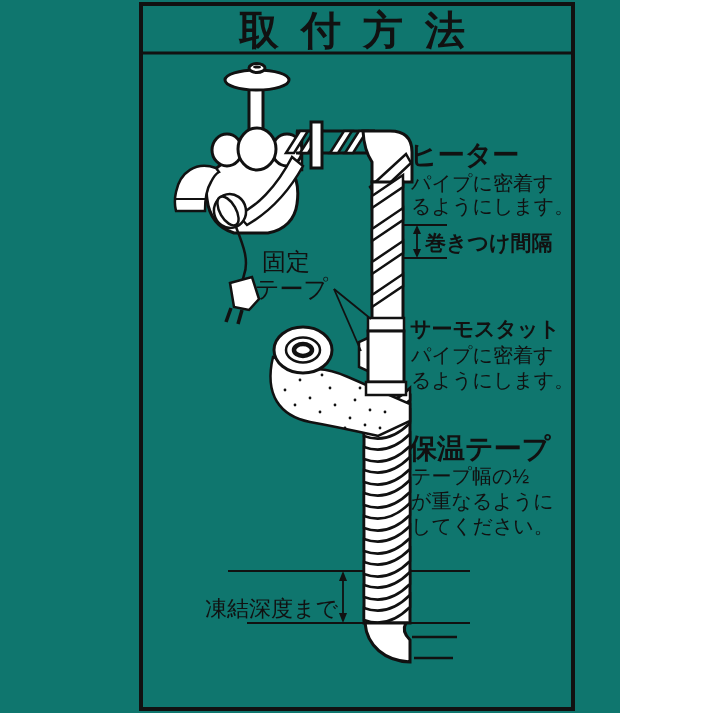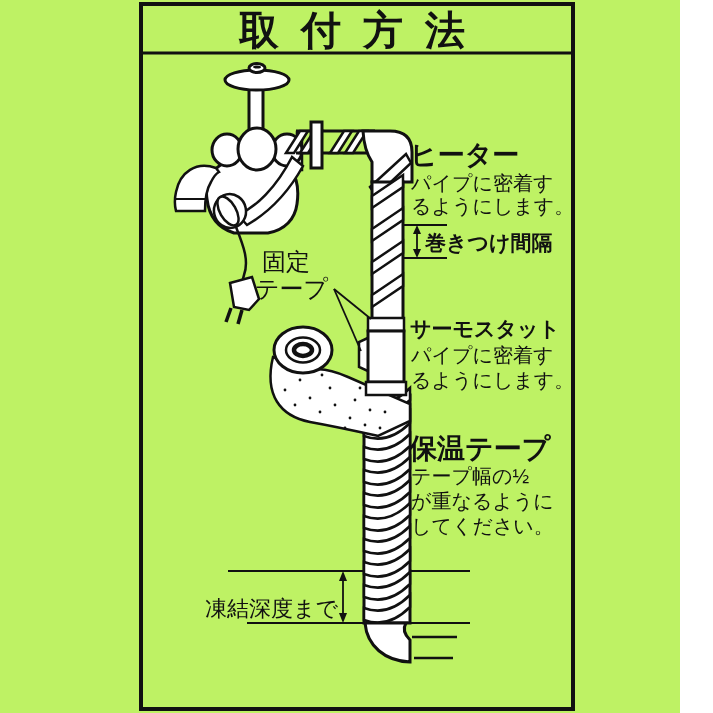--- a/index.html
+++ b/index.html
@@ -1,16 +1,16 @@
 <!DOCTYPE html>
 <html><head>
 <meta charset="utf-8">
 <style>
   html,body{margin:0;padding:0;background:#ffffff;}
-  #stage{position:relative;width:680px;height:713px;background:#bef264;overflow:hidden;
+  #stage{position:relative;width:620px;height:713px;background:#0f766e;overflow:hidden;
          font-family:"Liberation Sans","DejaVu Sans",sans-serif;}
   svg{position:absolute;left:0;top:0;}
   .ln{stroke:#111;fill:none;}
   .wfill{fill:#fff;stroke:#111;}
   .dk{fill:#111;stroke:none;}
   text{fill:#111;font-family:"Liberation Sans","DejaVu Sans",sans-serif;}
   .ttl{font-size:40px;font-weight:bold;letter-spacing:22px;}
   .lab-big{font-size:27px;font-weight:bold;}
   .lab-big2{font-size:28px;font-weight:bold;}
   .lab-mid{font-size:21px;font-weight:bold;}

